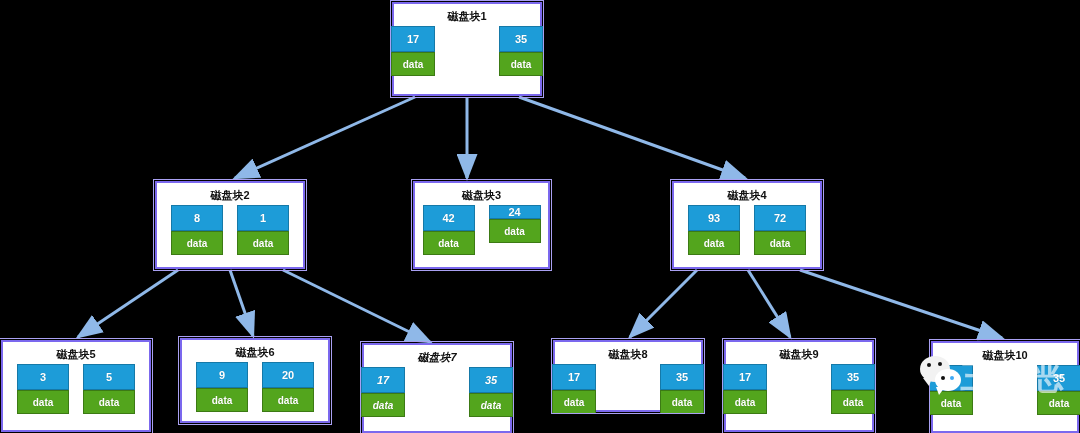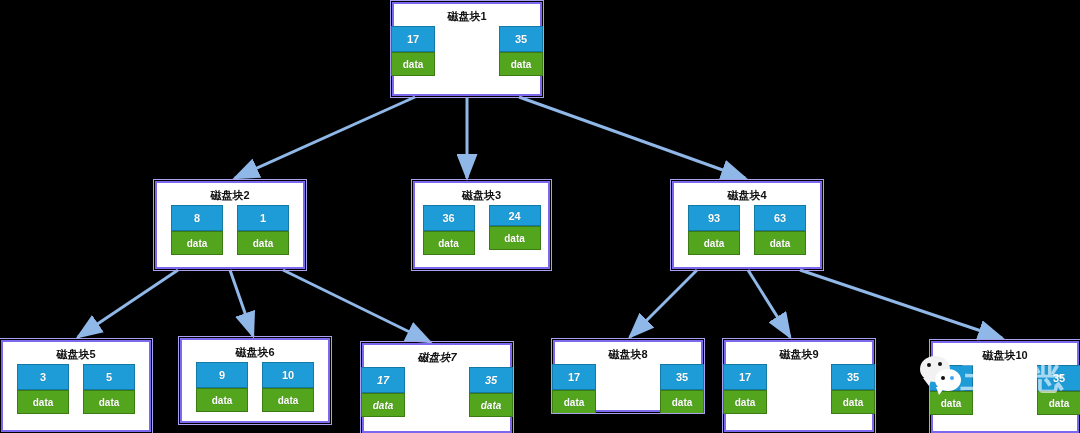--- a/index.html
+++ b/index.html
@@ -206,38 +206,38 @@
           <div class="slot">
             <div class="key-box" style="width: 52px; height: 26px;">1</div>
             <div class="data-box" style="width: 52px; height: 24px;">data</div>
           </div>
         </div>
       </div>
       <div class="node" style="left: 413px; top: 181px; width: 137px; height: 88px;">
         <div class="node-title">磁盘块3</div>
         <div class="slots" style="gap: 14px;">
           <div class="slot">
-            <div class="key-box" style="width: 52px; height: 26px;">36</div>
-            <div class="data-box" style="width: 52px; height: 24px;">data</div>
-          </div>
-          <div class="slot">
-            <div class="key-box" style="width: 52px; height: 21px;">24</div>
+            <div class="key-box" style="width: 52px; height: 26px;">42</div>
+            <div class="data-box" style="width: 52px; height: 24px;">data</div>
+          </div>
+          <div class="slot">
+            <div class="key-box" style="width: 52px; height: 14px;">24</div>
             <div class="data-box" style="width: 52px; height: 24px;">data</div>
           </div>
         </div>
       </div>
       <div class="node" style="left: 672px; top: 181px; width: 150px; height: 88px;">
         <div class="node-title">磁盘块4</div>
         <div class="slots" style="gap: 14px;">
           <div class="slot">
             <div class="key-box" style="width: 52px; height: 26px;">93</div>
             <div class="data-box" style="width: 52px; height: 24px;">data</div>
           </div>
           <div class="slot">
-            <div class="key-box" style="width: 52px; height: 26px;">63</div>
+            <div class="key-box" style="width: 52px; height: 26px;">72</div>
             <div class="data-box" style="width: 52px; height: 24px;">data</div>
           </div>
         </div>
       </div>
       <div class="node" style="left: 1px; top: 340px; width: 150px; height: 92px;">
         <div class="node-title">磁盘块5</div>
         <div class="slots" style="gap: 14px;">
           <div class="slot">
             <div class="key-box" style="width: 52px; height: 26px;">3</div>
             <div class="data-box" style="width: 52px; height: 24px;">data</div>
@@ -249,21 +249,21 @@
         </div>
       </div>
       <div class="node" style="left: 180px; top: 338px; width: 150px; height: 85px;">
         <div class="node-title">磁盘块6</div>
         <div class="slots" style="gap: 14px;">
           <div class="slot">
             <div class="key-box" style="width: 52px; height: 26px;">9</div>
             <div class="data-box" style="width: 52px; height: 24px;">data</div>
           </div>
           <div class="slot">
-            <div class="key-box" style="width: 52px; height: 26px;">10</div>
+            <div class="key-box" style="width: 52px; height: 26px;">20</div>
             <div class="data-box" style="width: 52px; height: 24px;">data</div>
           </div>
         </div>
       </div>
       <div class="node" style="left: 362px; top: 343px; width: 150px; height: 90px; font-style: italic;">
         <div class="node-title">磁盘块7</div>
         <div class="slots" style="gap: 10px;">
           <div class="slot">
             <div class="key-box" style="width: 44px; height: 26px;">17</div>
             <div class="data-box" style="width: 44px; height: 24px;">data</div>

